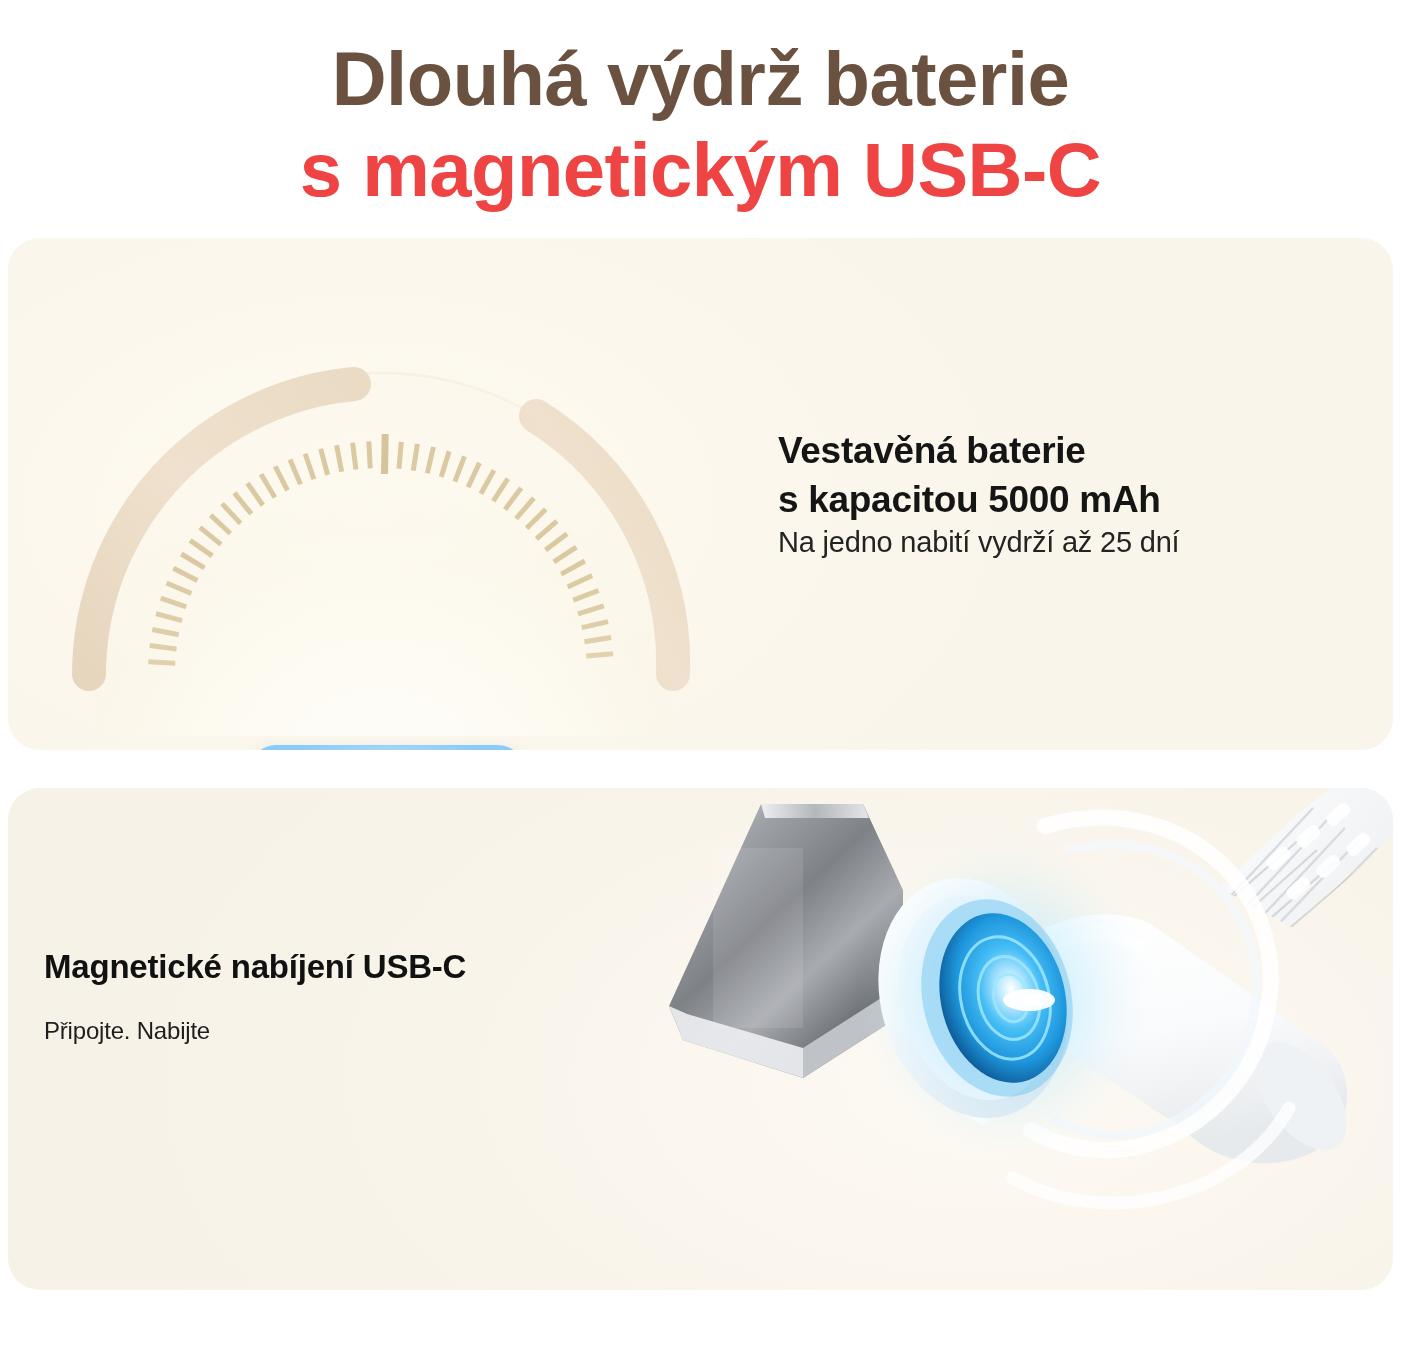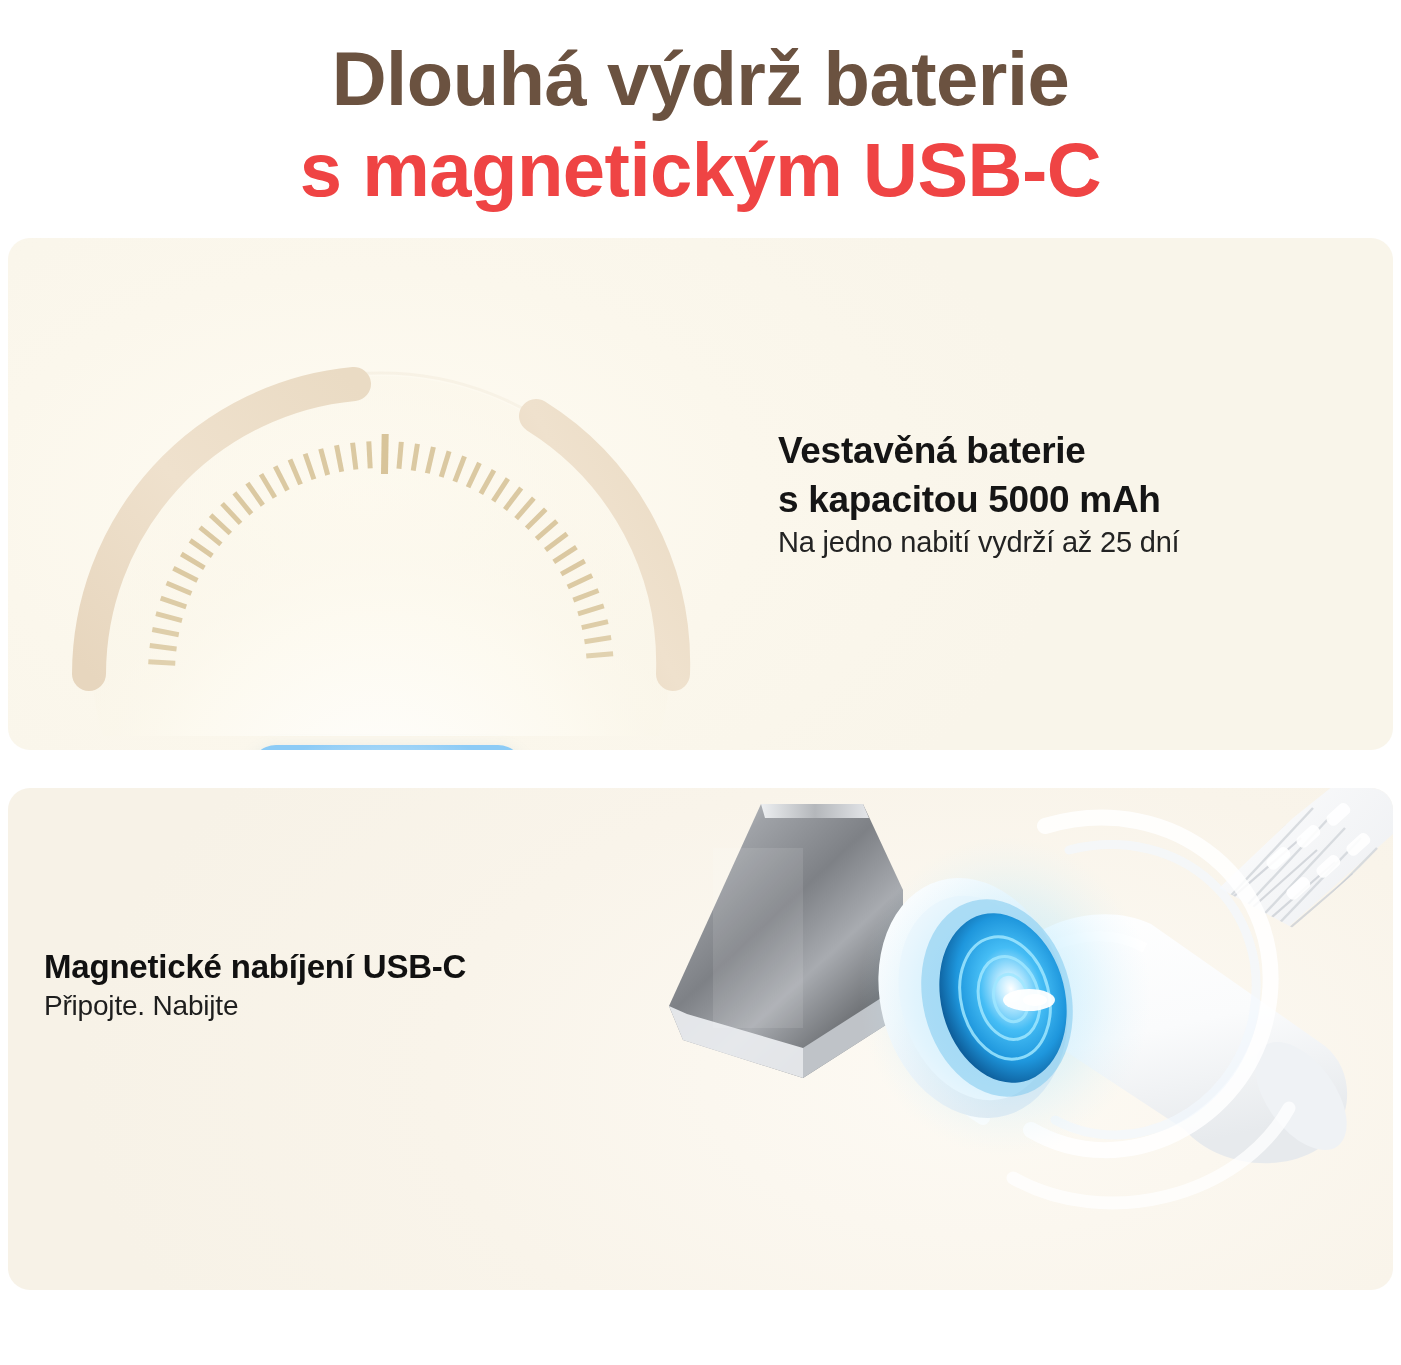--- a/index.html
+++ b/index.html
@@ -40,21 +40,21 @@
     font-size: 76px;
     color: #ef4444;
     margin-top: 6px;
   }
 
   
   .card {
     position: absolute;
     left: 8px;
     width: 1385px;
-    border-radius: 22px;
+    border-radius: 32px;
     overflow: hidden;
   }
   .card-battery {
     top: 238px;
     height: 512px;
     background:
       radial-gradient(ellipse 700px 420px at 26% 52%, #FFFCF3 0%, #FBF7EC 55%, #F9F5EA 100%),
       #FAF6EC;
   }
   .card-magnet {
@@ -121,21 +121,22 @@
     top: 160px;
     width: 640px;
   }
   .c2-heading {
     font-size: 33px;
     font-weight: bold;
     color: #111111;
     letter-spacing: -0.2px;
   }
   .c2-sub {
-    font-size: 28px;
+    margin-top: 28px;
+    font-size: 24px;
     color: #1E1E1E;
     line-height: 1.42;
     letter-spacing: -0.2px;
   }
 
   
   .connector-art {
     position: absolute;
     right: 0;
     top: -10px;

